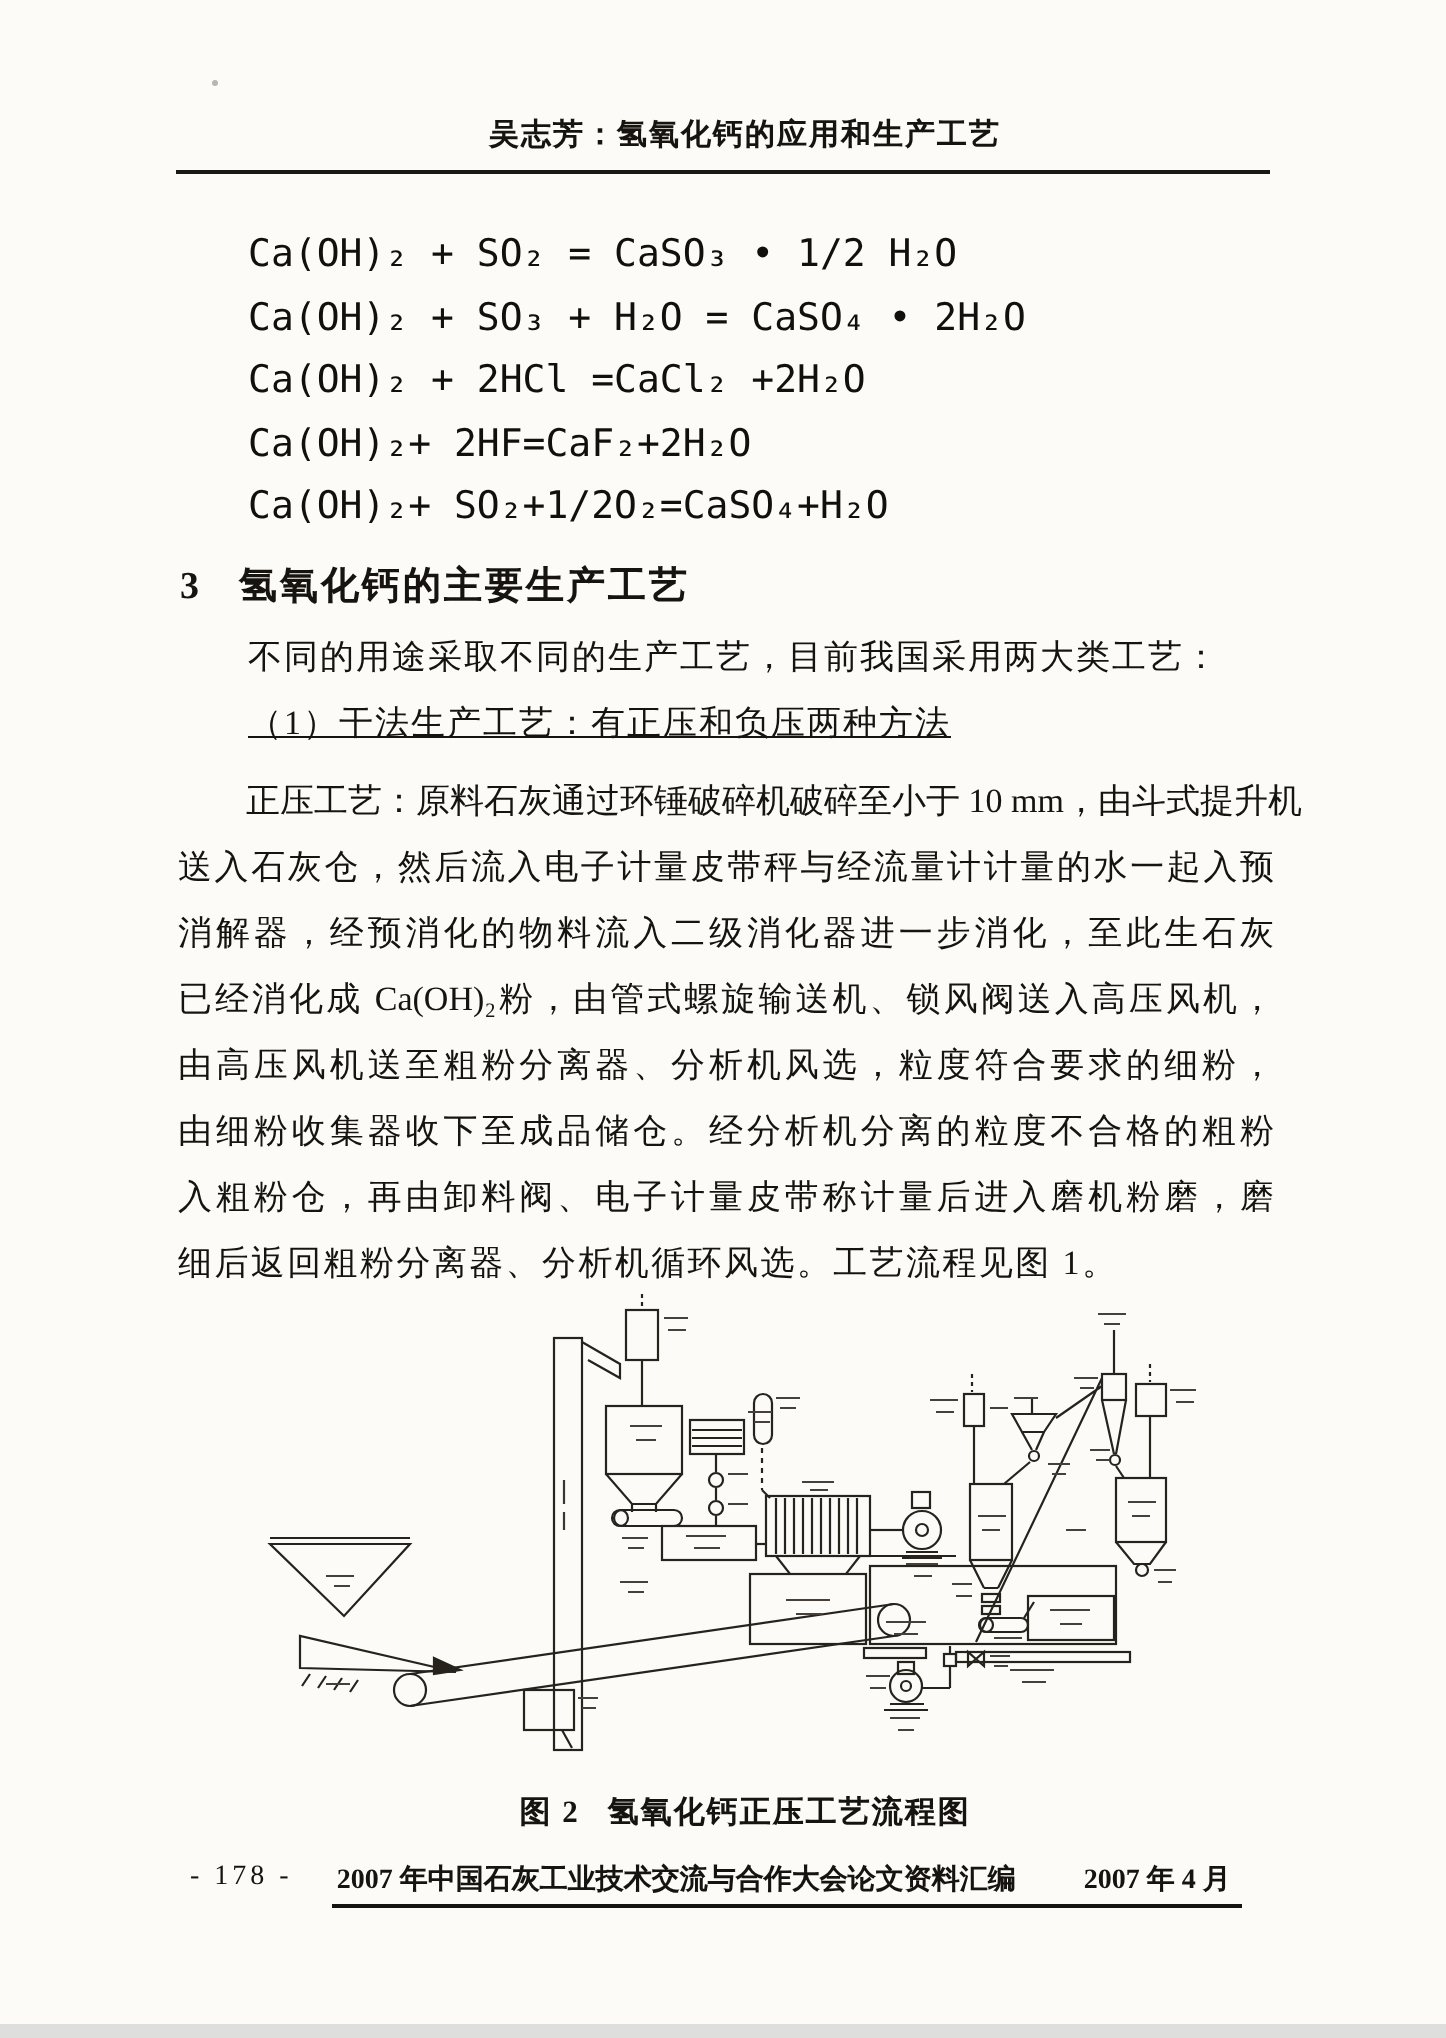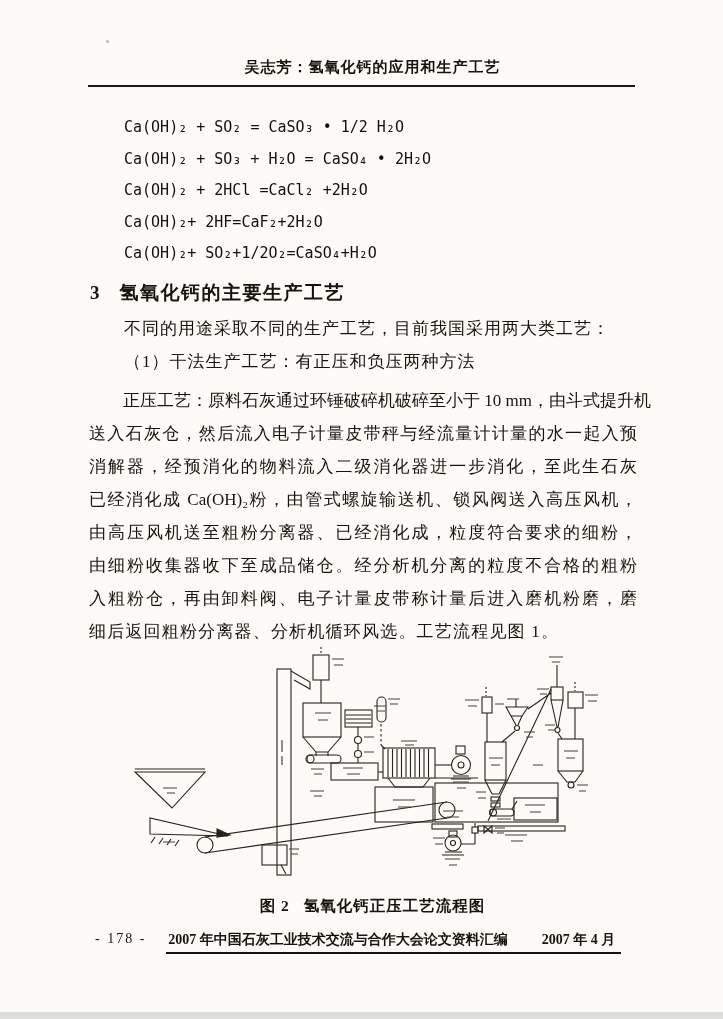--- a/index.html
+++ b/index.html
@@ -14,29 +14,29 @@
   .speck{position:absolute;left:106px;top:40px;width:3px;height:3px;background:#b9b6b0;border-radius:50%;}
 
   .header-title{
     position:absolute;top:58px;left:0;width:100%;text-align:center;
     font-size:15px;font-weight:bold;letter-spacing:1px;
   }
   .header-rule{position:absolute;top:85px;left:88px;width:547px;height:2px;background:#1c1914;}
 
   .equations{position:absolute;top:112px;left:124px;width:480px;
     font-family:"DejaVu Sans Mono","Liberation Mono",monospace;
-    font-size:15px;color:#12100c;}
+    font-size:19px;color:#12100c;}
   .eq{height:31.6px;line-height:31.6px;white-space:pre;}
 
   .section-heading{position:absolute;top:280px;left:90px;font-size:19px;font-weight:bold;letter-spacing:1.5px;}
   .section-heading .num{margin-right:20px;letter-spacing:0;}
 
   .intro-line{position:absolute;left:124px;width:512px;font-size:17px;letter-spacing:1px;white-space:nowrap;}
   .intro-1{top:317px;}
-  .intro-2{top:350px;}
+  .intro-2{top:350px;text-decoration:underline;}
 
   .body-block{position:absolute;top:384px;left:89px;width:548px;font-size:17px;}
   .bodyline{height:33px;line-height:33px;text-align:justify;text-align-last:justify;white-space:nowrap;
     text-justify:inter-ideograph;}
   .bodyline.first{padding-left:34px;width:514px;}
   .bodyline.last{text-align-last:left;letter-spacing:1.2px;}
 
   .figure-area{position:absolute;top:645px;left:105px;width:560px;height:235px;}
   .figure-caption{
     position:absolute;top:896px;left:0;width:100%;text-align:center;
@@ -75,21 +75,21 @@
   </div>
 
   <div class="intro-line intro-1">不同的用途采取不同的生产工艺，目前我国采用两大类工艺：</div>
   <div class="intro-line intro-2">（1）干法生产工艺：有正压和负压两种方法</div>
 
   <div class="body-block">
     <div class="bodyline first">正压工艺：原料石灰通过环锤破碎机破碎至小于 10 mm，由斗式提升机</div>
     <div class="bodyline">送入石灰仓，然后流入电子计量皮带秤与经流量计计量的水一起入预</div>
     <div class="bodyline">消解器，经预消化的物料流入二级消化器进一步消化，至此生石灰</div>
     <div class="bodyline">已经消化成 Ca(OH)₂粉，由管式螺旋输送机、锁风阀送入高压风机，</div>
-    <div class="bodyline">由高压风机送至粗粉分离器、已经消化成，粒度符合要求的细粉，</div>
+    <div class="bodyline">由高压风机送至粗粉分离器、分析机风选，粒度符合要求的细粉，</div>
     <div class="bodyline">由细粉收集器收下至成品储仓。经分析机分离的粒度不合格的粗粉</div>
     <div class="bodyline">入粗粉仓，再由卸料阀、电子计量皮带称计量后进入磨机粉磨，磨</div>
     <div class="bodyline last">细后返回粗粉分离器、分析机循环风选。工艺流程见图 1。</div>
   </div>
 
   <div class="figure-area">
     <svg width="560" height="235" viewBox="0 0 560 235" xmlns="http://www.w3.org/2000/svg">
       <g stroke="#26231d" stroke-width="1.1" fill="none">
 
         <g>

